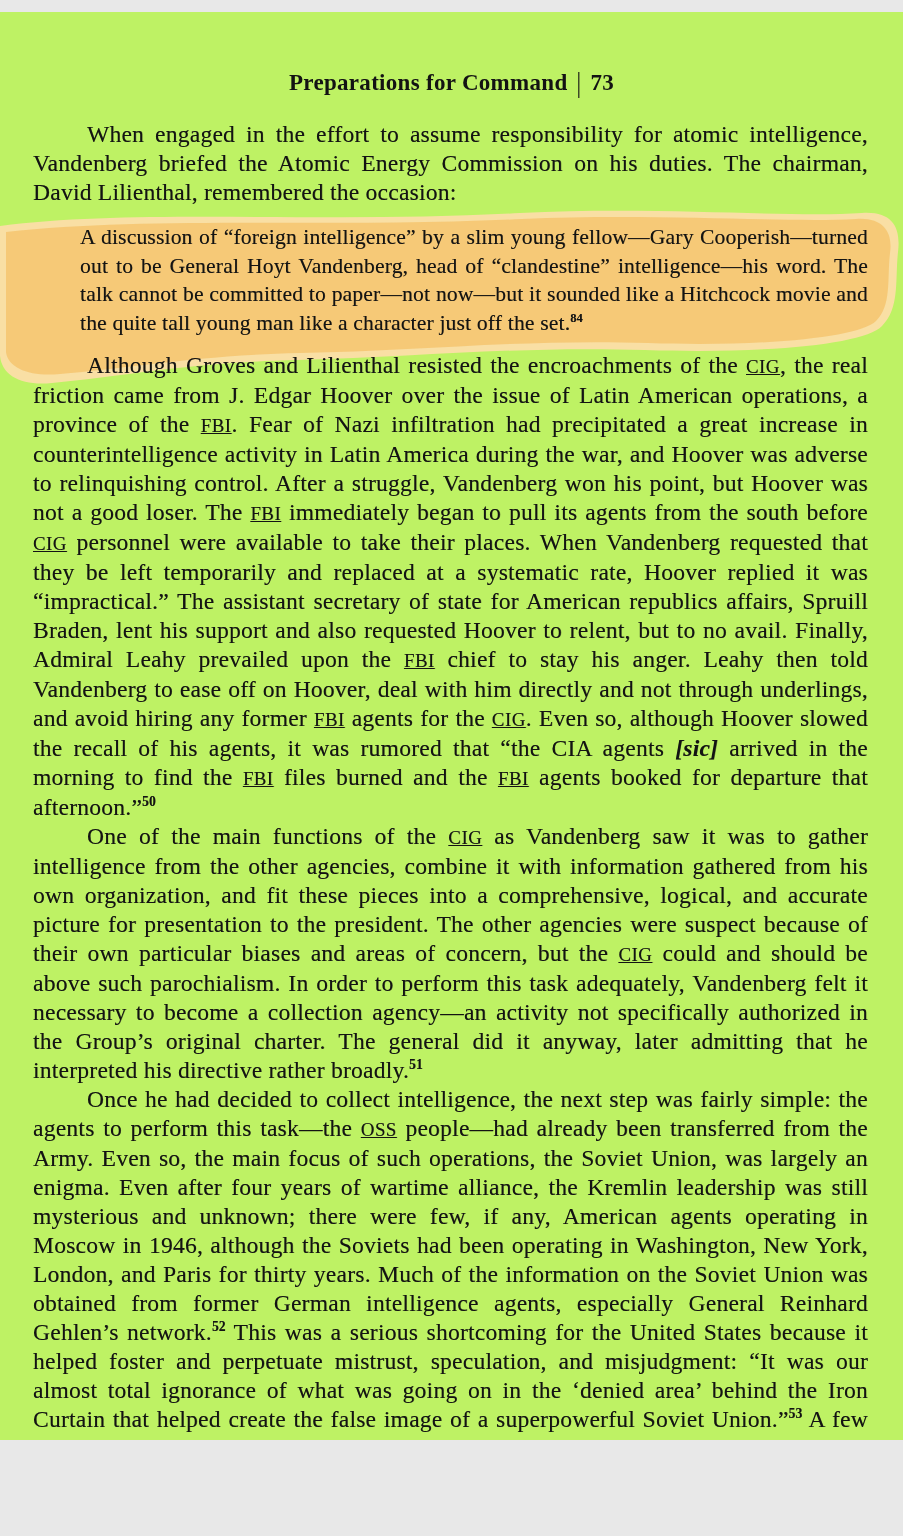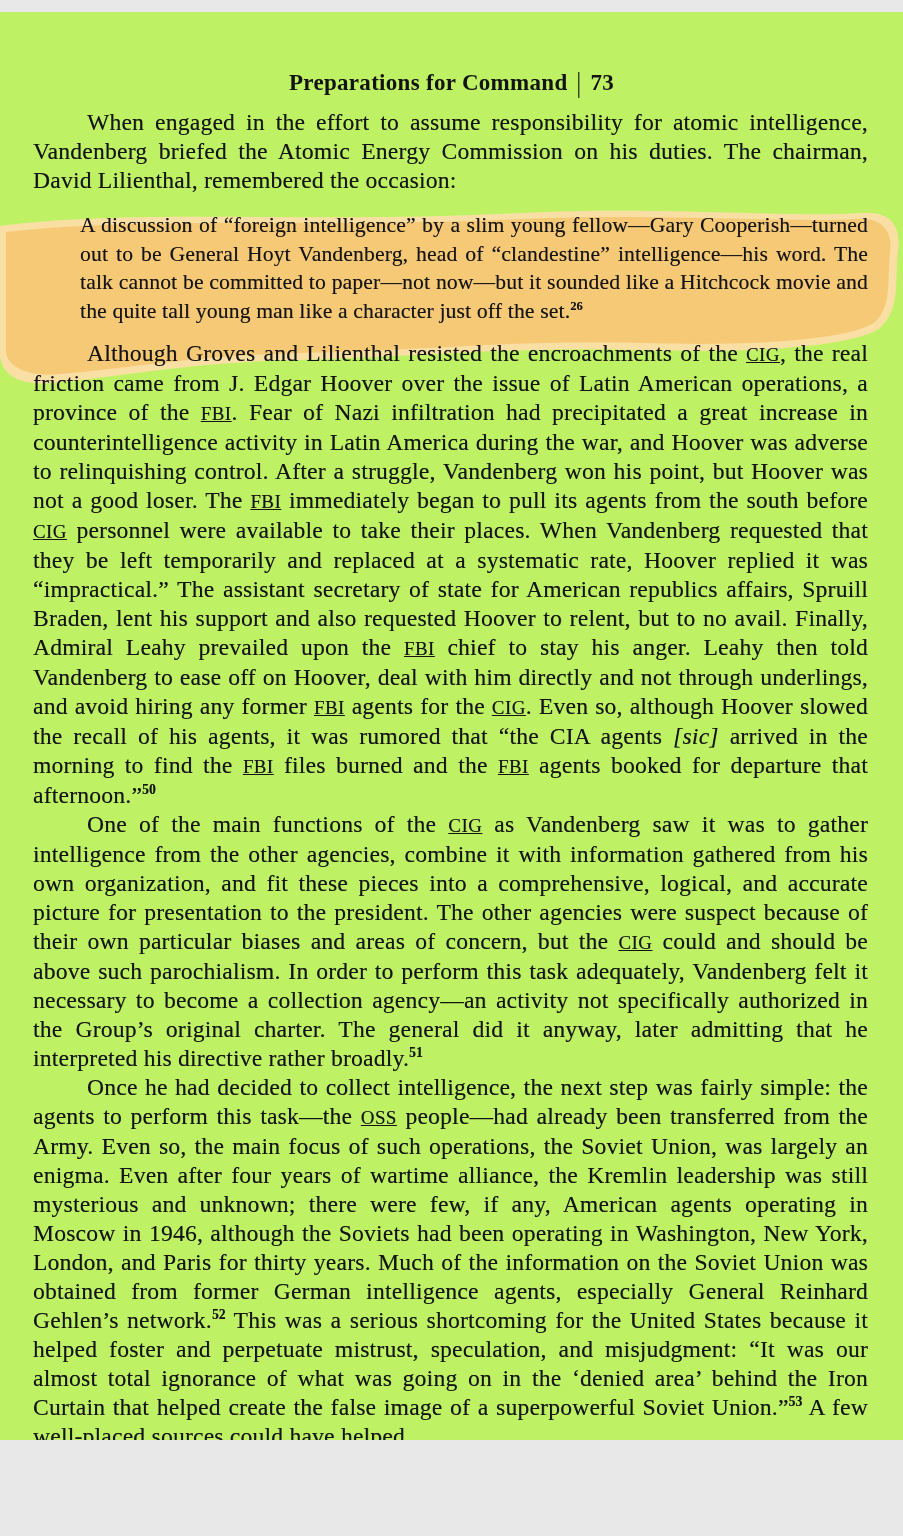--- a/index.html
+++ b/index.html
@@ -24,38 +24,38 @@
     margin:0 9px;
     font-weight:normal;
     transform:scaleY(1.25);
   }
   .highlight-svg {
     position:absolute; top:192px; left:0;
     width:903px; height:192px;
     z-index:0;
   }
   .content {
-    position:absolute; top:96px; left:33px;
+    position:absolute; top:108px; left:33px;
     width:835px;
     font-size:23.5px; line-height:29px;
     letter-spacing:0.25px;
     text-align:justify;
     z-index:1;
     text-shadow:0.3px 0 0 rgba(10,10,10,0.45);
   }
   p.body { margin:0; text-indent:54px; }
   .quote {
     margin:16px 0 14px 47px;
     font-size:21.5px; line-height:28.5px;
     letter-spacing:0.2px;
     text-align:justify;
   }
   .s-t  { }
   .s-sc { font-size:0.8em; letter-spacing:0.5px;text-decoration:underline; }
-  .s-i  { font-style:italic; }
+  .s-i  { font-style:italic;font-weight:bold; }
   .s-sup{ font-size:0.58em; vertical-align:super; line-height:0; letter-spacing:0; font-weight:bold; }
 </style>
 </head>
 <body>
 
 <div class="page">
 
   <svg class="highlight-svg" viewBox="0 0 903 192" preserveAspectRatio="none" aria-hidden="true">
     <path d="M0,22 C140,4 330,20 520,9 C660,2 790,14 862,9 C893,7 901,24 898,48
              C895,76 900,104 882,122 C865,140 770,150 645,146
@@ -67,21 +67,21 @@
              C200,151 130,164 60,170 C32,173 8,165 6,148 Z" fill="#f5c772"></path>
   </svg>
 
   <div class="running-head">
     <span>Preparations for Command</span><span class="head-sep">|</span><span>73</span>
   </div>
 
   <div class="content">
     <p class="body"><span class="s-t">When engaged in the effort to assume responsibility for atomic intelligence, Vandenberg briefed the Atomic Energy Commission on his duties. The chairman, David Lilienthal, remembered the occasion:</span></p>
 
-    <div class="quote"><span class="s-t">A discussion of “foreign intelligence” by a slim young fellow—Gary Cooperish—turned out to be General Hoyt Vandenberg, head of “clandestine” intelligence—his word. The talk cannot be committed to paper—not now—but it sounded like a Hitchcock movie and the quite tall young man like a character just off the set.</span><span class="s-sup">26</span></div>
+    <div class="quote"><span class="s-t">A discussion of “foreign intelligence” by a slim young fellow—Gary Cooperish—turned out to be General Hoyt Vandenberg, head of “clandestine” intelligence—his word. The talk cannot be committed to paper—not now—but it sounded like a Hitchcock movie and the quite tall young man like a character just off the set.</span><span class="s-sup">84</span></div>
 
     <p class="body"><span class="s-t">Although Groves and Lilienthal resisted the encroachments of the </span><span class="s-sc">CIG</span><span class="s-t">, the real friction came from J. Edgar Hoover over the issue of Latin American operations, a province of the </span><span class="s-sc">FBI</span><span class="s-t">. Fear of Nazi infiltration had precipitated a great increase in counterintelligence activity in Latin America during the war, and Hoover was adverse to relinquishing control. After a struggle, Vandenberg won his point, but Hoover was not a good loser. The </span><span class="s-sc">FBI</span><span class="s-t"> immediately began to pull its agents from the south before </span><span class="s-sc">CIG</span><span class="s-t"> personnel were available to take their places. When Vandenberg requested that they be left temporarily and replaced at a systematic rate, Hoover replied it was “impractical.” The assistant secretary of state for American republics affairs, Spruill Braden, lent his support and also requested Hoover to relent, but to no avail. Finally, Admiral Leahy prevailed upon the </span><span class="s-sc">FBI</span><span class="s-t"> chief to stay his anger. Leahy then told Vandenberg to ease off on Hoover, deal with him directly and not through underlings, and avoid hiring any former </span><span class="s-sc">FBI</span><span class="s-t"> agents for the </span><span class="s-sc">CIG</span><span class="s-t">. Even so, although Hoover slowed the recall of his agents, it was rumored that “the CIA agents </span><span class="s-i">[sic]</span><span class="s-t"> arrived in the morning to find the </span><span class="s-sc">FBI</span><span class="s-t"> files burned and the </span><span class="s-sc">FBI</span><span class="s-t"> agents booked for departure that afternoon.”</span><span class="s-sup">50</span></p>
 
     <p class="body"><span class="s-t">One of the main functions of the </span><span class="s-sc">CIG</span><span class="s-t"> as Vandenberg saw it was to gather intelligence from the other agencies, combine it with information gathered from his own organization, and fit these pieces into a comprehensive, logical, and accurate picture for presentation to the president. The other agencies were suspect because of their own particular biases and areas of concern, but the </span><span class="s-sc">CIG</span><span class="s-t"> could and should be above such parochialism. In order to perform this task adequately, Vandenberg felt it necessary to become a collection agency—an activity not specifically authorized in the Group’s original charter. The general did it anyway, later admitting that he interpreted his directive rather broadly.</span><span class="s-sup">51</span></p>
 
     <p class="body"><span class="s-t">Once he had decided to collect intelligence, the next step was fairly simple: the agents to perform this task—the </span><span class="s-sc">OSS</span><span class="s-t"> people—had already been transferred from the Army. Even so, the main focus of such operations, the Soviet Union, was largely an enigma. Even after four years of wartime alliance, the Kremlin leadership was still mysterious and unknown; there were few, if any, American agents operating in Moscow in 1946, although the Soviets had been operating in Washington, New York, London, and Paris for thirty years. Much of the information on the Soviet Union was obtained from former German intelligence agents, especially General Reinhard Gehlen’s network.</span><span class="s-sup">52</span><span class="s-t"> This was a serious shortcoming for the United States because it helped foster and perpetuate mistrust, speculation, and misjudgment: “It was our almost total ignorance of what was going on in the ‘denied area’ behind the Iron Curtain that helped create the false image of a superpowerful Soviet Union.”</span><span class="s-sup">53</span><span class="s-t"> A few well-placed sources could have helped</span></p>
   </div>
 
 </div>
 

